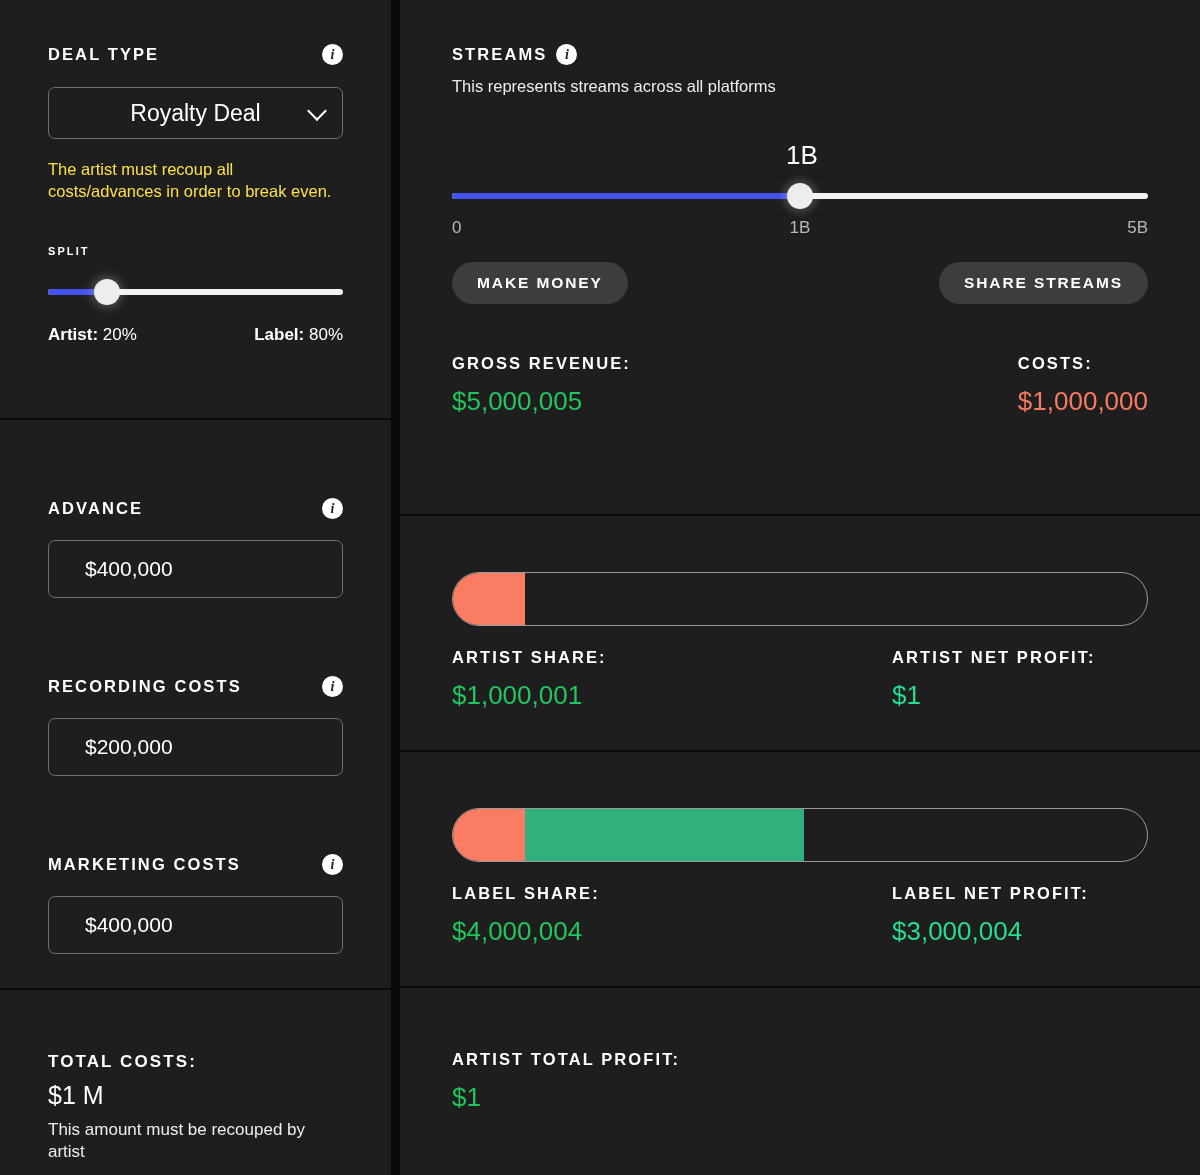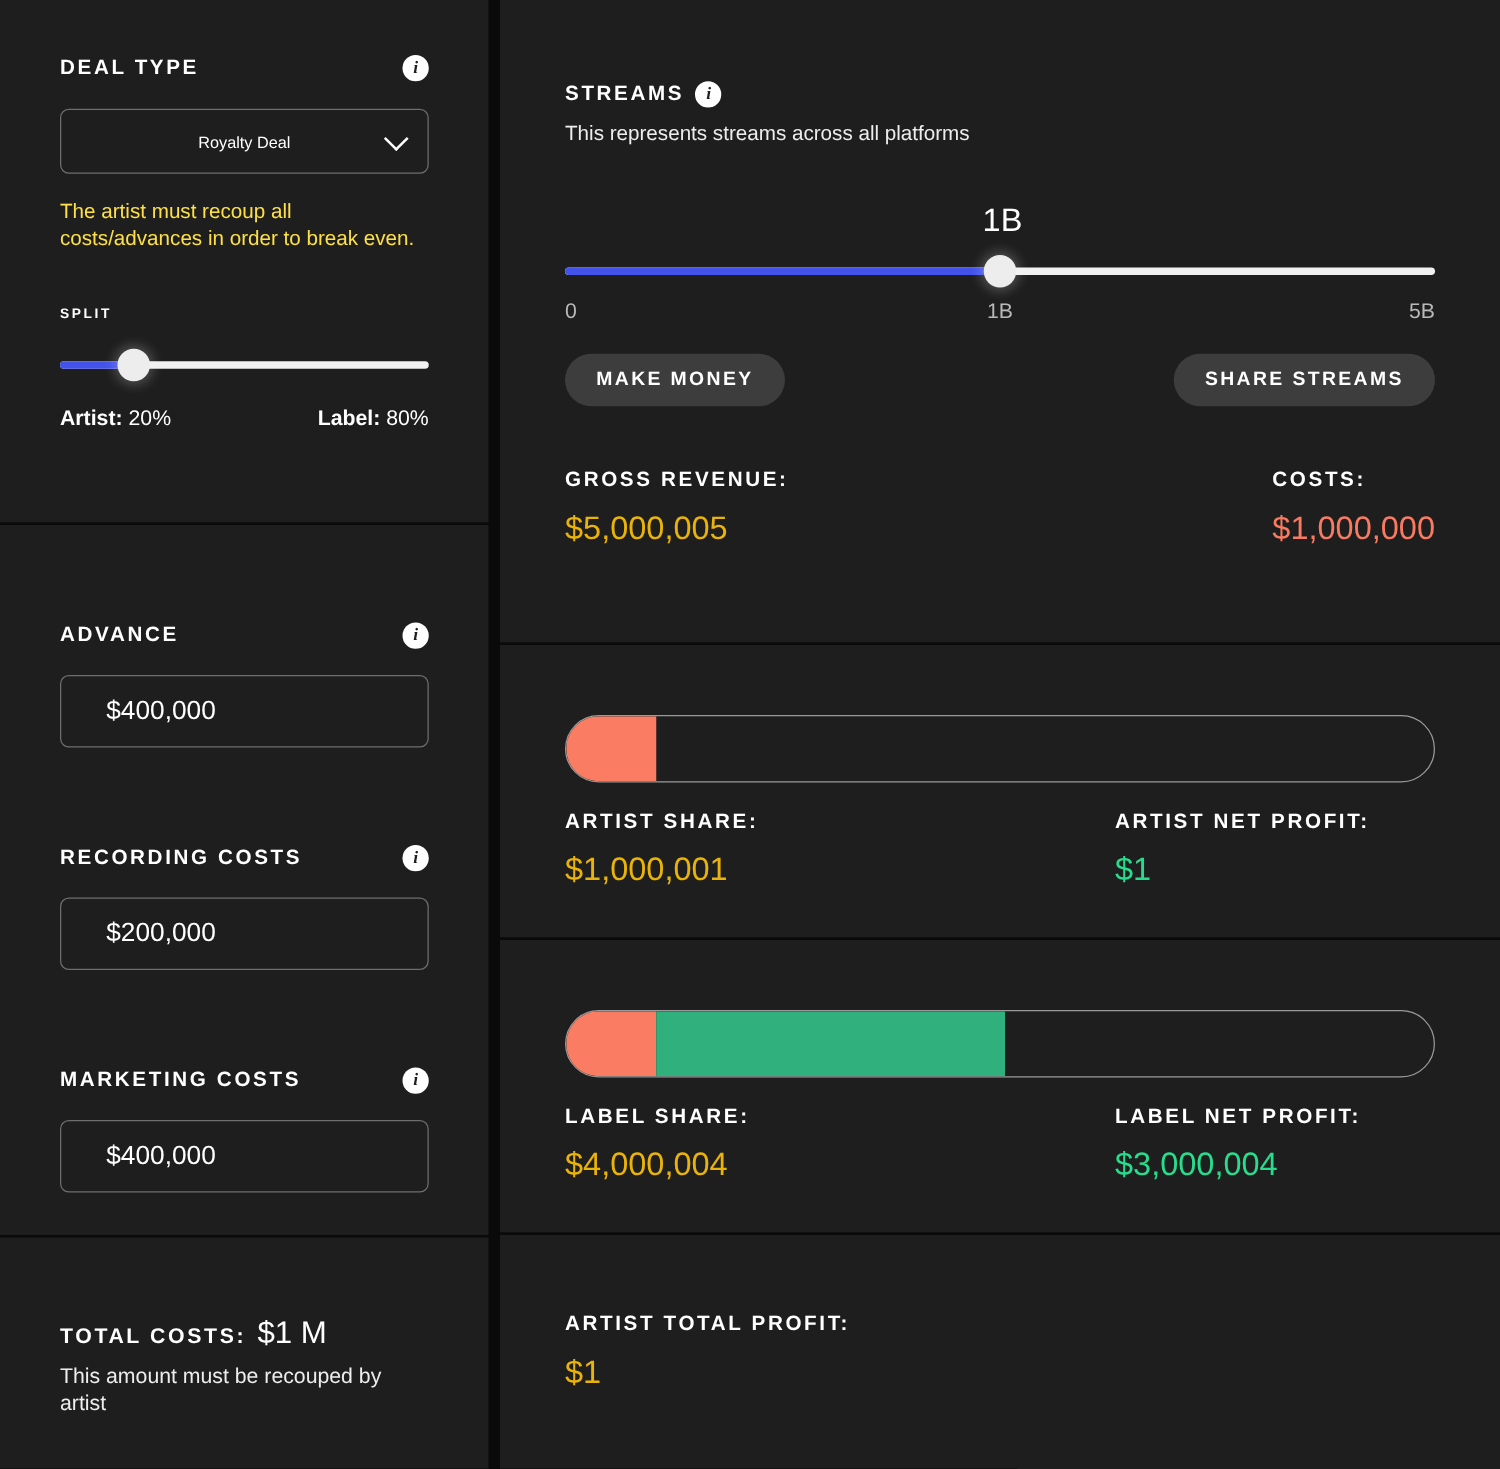--- a/index.html
+++ b/index.html
@@ -74,21 +74,21 @@
     border: 1px solid #6e6e6e;
     border-radius: 7px;
     background: #1e1e1e;
     display: flex;
     align-items: center;
     justify-content: center;
     position: relative;
     cursor: pointer;
   }
   .dropdown-label {
-    font-size: 13px;
+    font-size: 23px;
     color: #ffffff;
     text-align: right;
   }
   .chev {
     position: absolute;
     right: 18px;
     top: 50%;
     width: 14px; height: 14px;
     margin-top: -9px;
     border-right: 2.6px solid #ffffff;
@@ -162,20 +162,21 @@
     font-size: 21px;
     color: #ffffff;
     cursor: text;
   }
 
   
   .totalcosts-line {
     display: flex;
     align-items: baseline;
     gap: 9px;
+    flex-direction: column;
   }
   .tc-label {
     font-size: 17px;
     font-weight: 700;
     letter-spacing: 2.1px;
   }
   .tc-value { font-size: 25px; }
   .tc-sub {
     margin-top: 9px;
     font-size: 17px;
@@ -192,21 +193,21 @@
     grid-template-rows: 514px 2px 234px 2px 234px 2px 187px;
     width: 800px;
     background: #0a0a0a;
   }
 
   .right-pad { padding: 0 52px; }
 
   .streams-title-row {
     display: flex;
     align-items: center;
-    padding-top: 65px;
+    padding-top: 44px;
   }
   .streams-title {
     font-size: 16.5px;
     font-weight: 700;
     letter-spacing: 2.1px;
   }
   .streams-sub {
     margin-top: 12px;
     font-size: 16.5px;
     color: #ededed;
@@ -268,21 +269,21 @@
   .metric-label {
     font-size: 16.5px;
     font-weight: 700;
     letter-spacing: 2.1px;
     color: #ffffff;
     white-space: nowrap;
   }
   .metric-value {
     margin-top: 13px;
     font-size: 26px;
-    color: #eab308;
+    color: #22c55e;
     white-space: nowrap;
   }
   .metric-value.danger { color: #f87a61; }
   .metric-value.success { color: #27dd8d; }
 
   
   .share-section { padding-top: 56px; }
   .bar-outer {
     position: relative;
     height: 54px;

